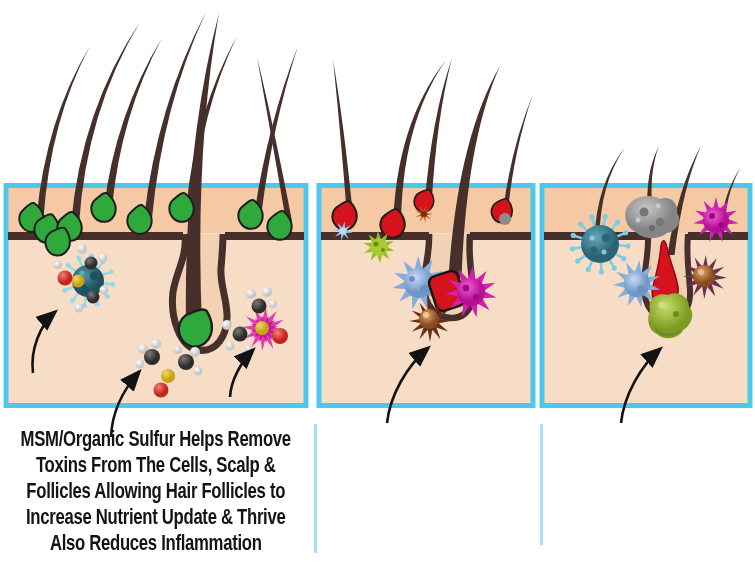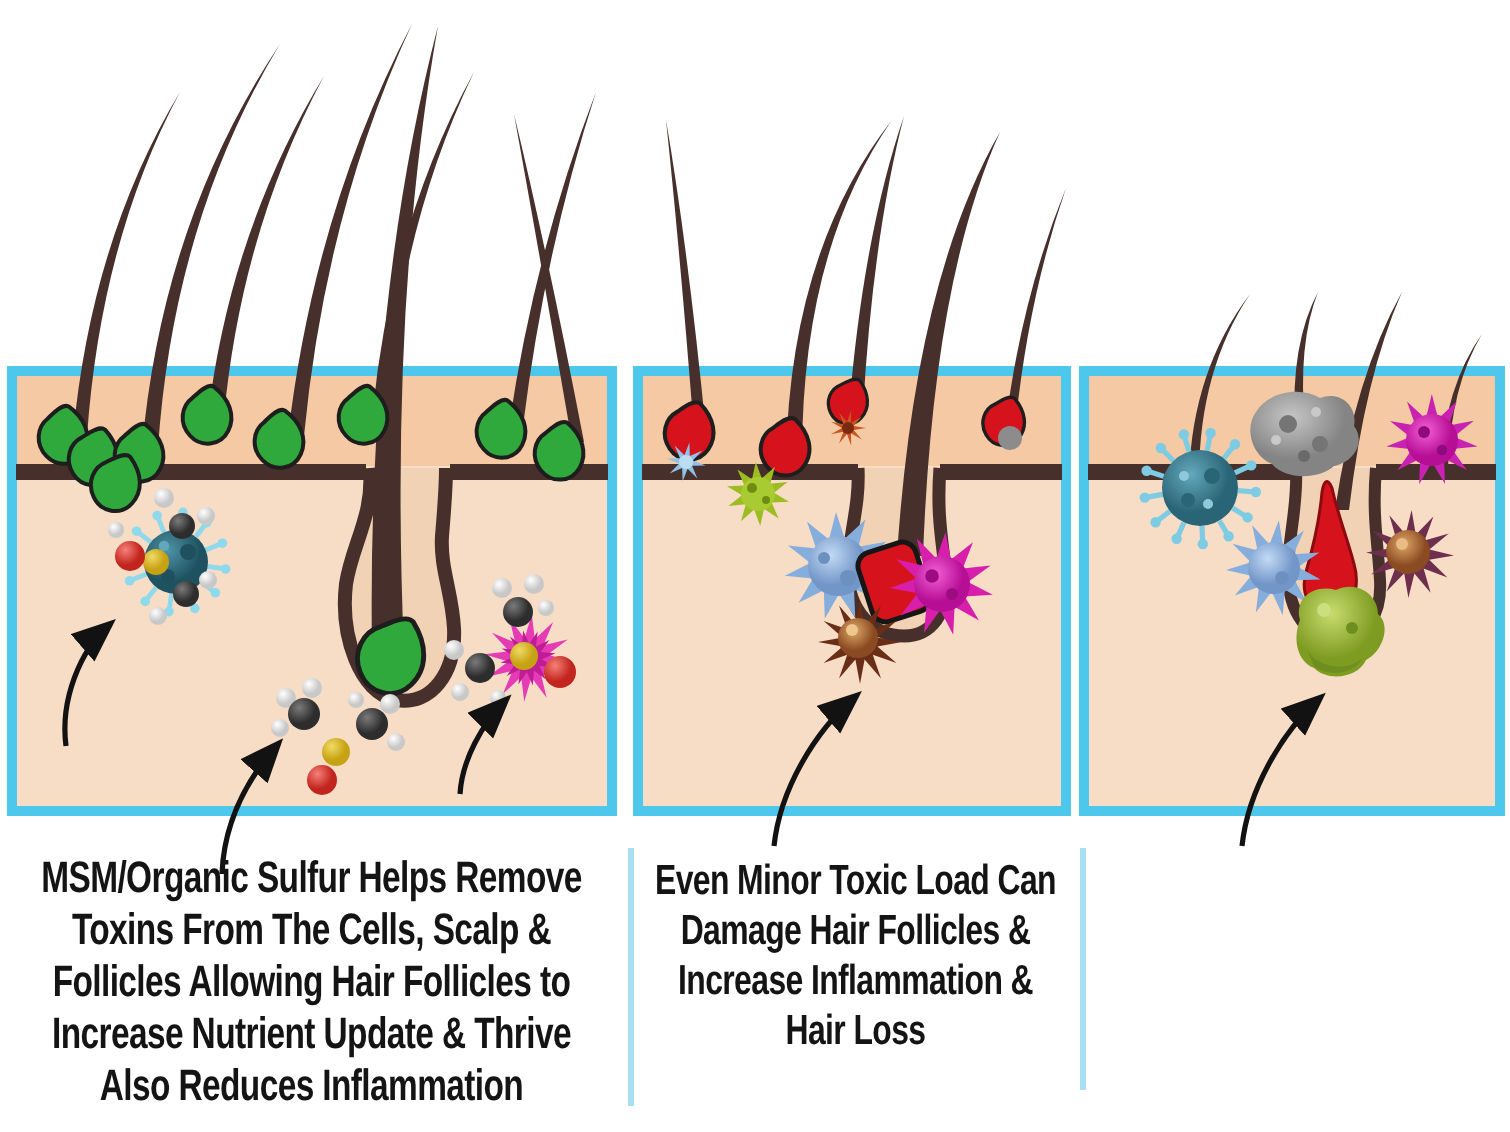--- a/index.html
+++ b/index.html
@@ -337,22 +337,14 @@
 
 <div class="cap cap1" style="left:2px;top:426px;width:308px;">
   <div class="cap-inner">
     <div>MSM/Organic Sulfur Helps Remove</div>
     <div>Toxins From The Cells, Scalp &amp;</div>
     <div>Follicles Allowing Hair Follicles to</div>
     <div>Increase Nutrient Update &amp; Thrive</div>
     <div>Also Reduces Inflammation</div>
   </div>
 </div>
-<div class="cap cap2" style="left:317px;top:428px;width:221px;">
-  <div class="cap-inner">
-    <div>Even Minor Toxic Load Can</div>
-    <div>Damage Hair Follicles &amp;</div>
-    <div>Increase Inflammation &amp;</div>
-    <div>Hair Loss</div>
-  </div>
+
 </div>
 
-</div>
-
 </body></html>

